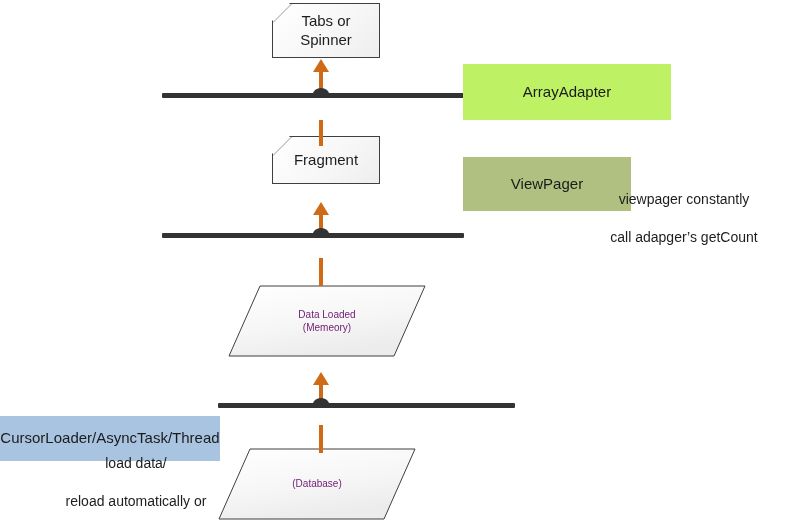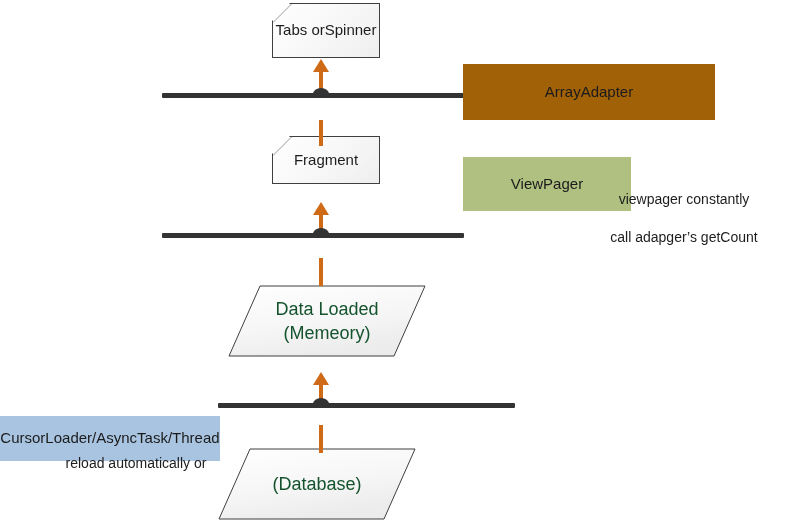--- a/index.html
+++ b/index.html
@@ -60,23 +60,23 @@
   .para-label {
     position: absolute;
     left: 0;
     top: 0;
     width: 100%;
     height: 100%;
     display: flex;
     flex-direction: column;
     align-items: center;
     justify-content: center;
-    font-size: 18px;
+    font-size: 10px;
     line-height: 1.35;
-    color: #14532d;
+    color: #701a75;
     pointer-events: none;
   }
 
   
   .fillbox {
     font-size: 15px;
     color: #1b1b1b;
   }
 
   
@@ -121,33 +121,33 @@
 </style>
 </head>
 <body>
 
 <div id="canvas">
 
   <div class="node clipbox" style="left:272px; top:3px; width:108px; height:55px;">
     <svg class="corner-cut" viewBox="0 0 19 19">
       <line x1="0" y1="18.5" x2="18.5" y2="0" stroke="#9a9a9a" stroke-width="1"></line>
     </svg>
-    <div style="display:flex;flex-direction:row;">
+    <div style="display:flex;flex-direction:column;">
       <span>Tabs or</span>
       <span>Spinner</span>
     </div>
   </div>
 
   <div class="arrow-shaft" style="left:319px; top:72px; height:26px;"></div>
   <div class="arrow-head" style="left:313px; top:59px;"></div>
 
   <div class="rail" style="left:162px; top:93px; width:302px;"></div>
   <div class="rail-bump" style="left:313px; top:88px;"></div>
 
-  <div class="node fillbox" style="left:463px; top:64px; width:252px; height:56px; background:#a16207;">
+  <div class="node fillbox" style="left:463px; top:64px; width:208px; height:56px; background:#bef264;">
     <span>ArrayAdapter</span>
   </div>
 
   <div class="node clipbox" style="left:272px; top:136px; width:108px; height:48px;">
     <svg class="corner-cut" viewBox="0 0 19 19">
       <line x1="0" y1="18.5" x2="18.5" y2="0" stroke="#9a9a9a" stroke-width="1"></line>
     </svg>
     <span>Fragment</span>
   </div>
 
@@ -192,20 +192,21 @@
   <div class="arrow-head" style="left:313px; top:372px;"></div>
 
   <div class="rail" style="left:218px; top:403px; width:297px;"></div>
   <div class="rail-bump" style="left:313px; top:398px;"></div>
 
   <div class="node fillbox" style="left:0px; top:382px; width:220px; height:45px; background:#a8c4e0;margin-top:34px;">
     <span>CursorLoader/AsyncTask/Thread</span>
   </div>
 
   <div class="annot" style="left:46px; top:435px; width:180px;">
+    <div>load data/</div>
     <div>reload automatically or</div>
     
   </div>
 
   <div class="para-wrap" style="left:218px; top:448px; width:198px; height:72px;">
     <svg width="198" height="72" viewBox="0 0 198 72">
       <defs>
         <linearGradient id="pgrad2" x1="0" y1="0" x2="0.4" y2="1">
           <stop offset="0%" stop-color="#ffffff"></stop>
           <stop offset="60%" stop-color="#f6f6f6"></stop>

